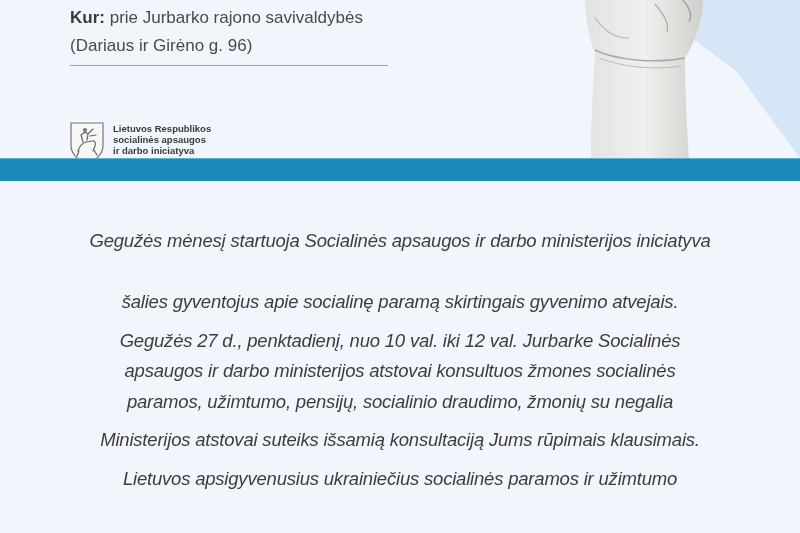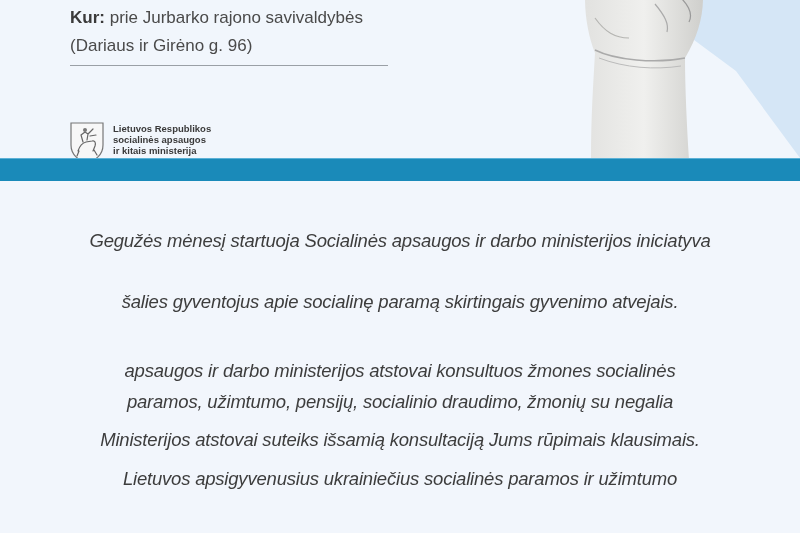--- a/index.html
+++ b/index.html
@@ -68,21 +68,21 @@
 
   <div class="ministry">
     <svg class="crest" viewBox="0 0 36 42">
       <path d="M2 2 H34 V24 C34 34 26 40 18 41 C10 40 2 34 2 24 Z" fill="#f7f7f7" stroke="#777" stroke-width="1.2"></path>
       <path d="M9 30 C11 24 13 22 17 21 L23 20 C26 19 27 22 26 25 L24 30 M14 21 L12 14 L16 11 L19 13 L18 19 M19 13 L24 8 M21 15 L27 14 M10 30 L8 35 M25 29 L28 34" fill="none" stroke="#666" stroke-width="1.2" stroke-linecap="round"></path>
       <circle cx="16" cy="9" r="2" fill="#777"></circle>
     </svg>
     <div class="ministry-text">
       <div>Lietuvos Respublikos</div>
       <div>socialinės apsaugos</div>
-      <div>ir kitais ministerija</div>
+      <div>ir darbo iniciatyva</div>
     </div>
   </div>
 
   <svg class="fist" viewBox="0 0 120 162">
     <defs>
       <linearGradient id="skin" x1="0" x2="1" y1="0" y2="0">
         <stop offset="0" stop-color="#e2e2e0"></stop>
         <stop offset="0.5" stop-color="#f0f0ee"></stop>
         <stop offset="1" stop-color="#cfcfcc"></stop>
       </linearGradient>
@@ -98,21 +98,21 @@
 
 <div class="band"></div>
 
 <div class="body">
   <p>
     <span>Gegužės mėnesį startuoja Socialinės apsaugos ir darbo ministerijos iniciatyva</span><br>
     <br>
     <span>šalies gyventojus apie socialinę paramą skirtingais gyvenimo atvejais.</span>
   </p>
   <p>
-    <br>
+    <span>Gegužės 27 d., penktadienį, nuo 10 val. iki 12 val. Jurbarke Socialinės</span><br>
     <span>apsaugos ir darbo ministerijos atstovai konsultuos žmones socialinės</span><br>
     <span>paramos, užimtumo, pensijų, socialinio draudimo, žmonių su negalia</span><br>
   </p>
   <p>
     <span>Ministerijos atstovai suteiks išsamią konsultaciją Jums rūpimais klausimais.</span>
   </p>
   <p>
     <span>Lietuvos apsigyvenusius ukrainiečius socialinės paramos ir užimtumo</span>
   </p>
 </div>

